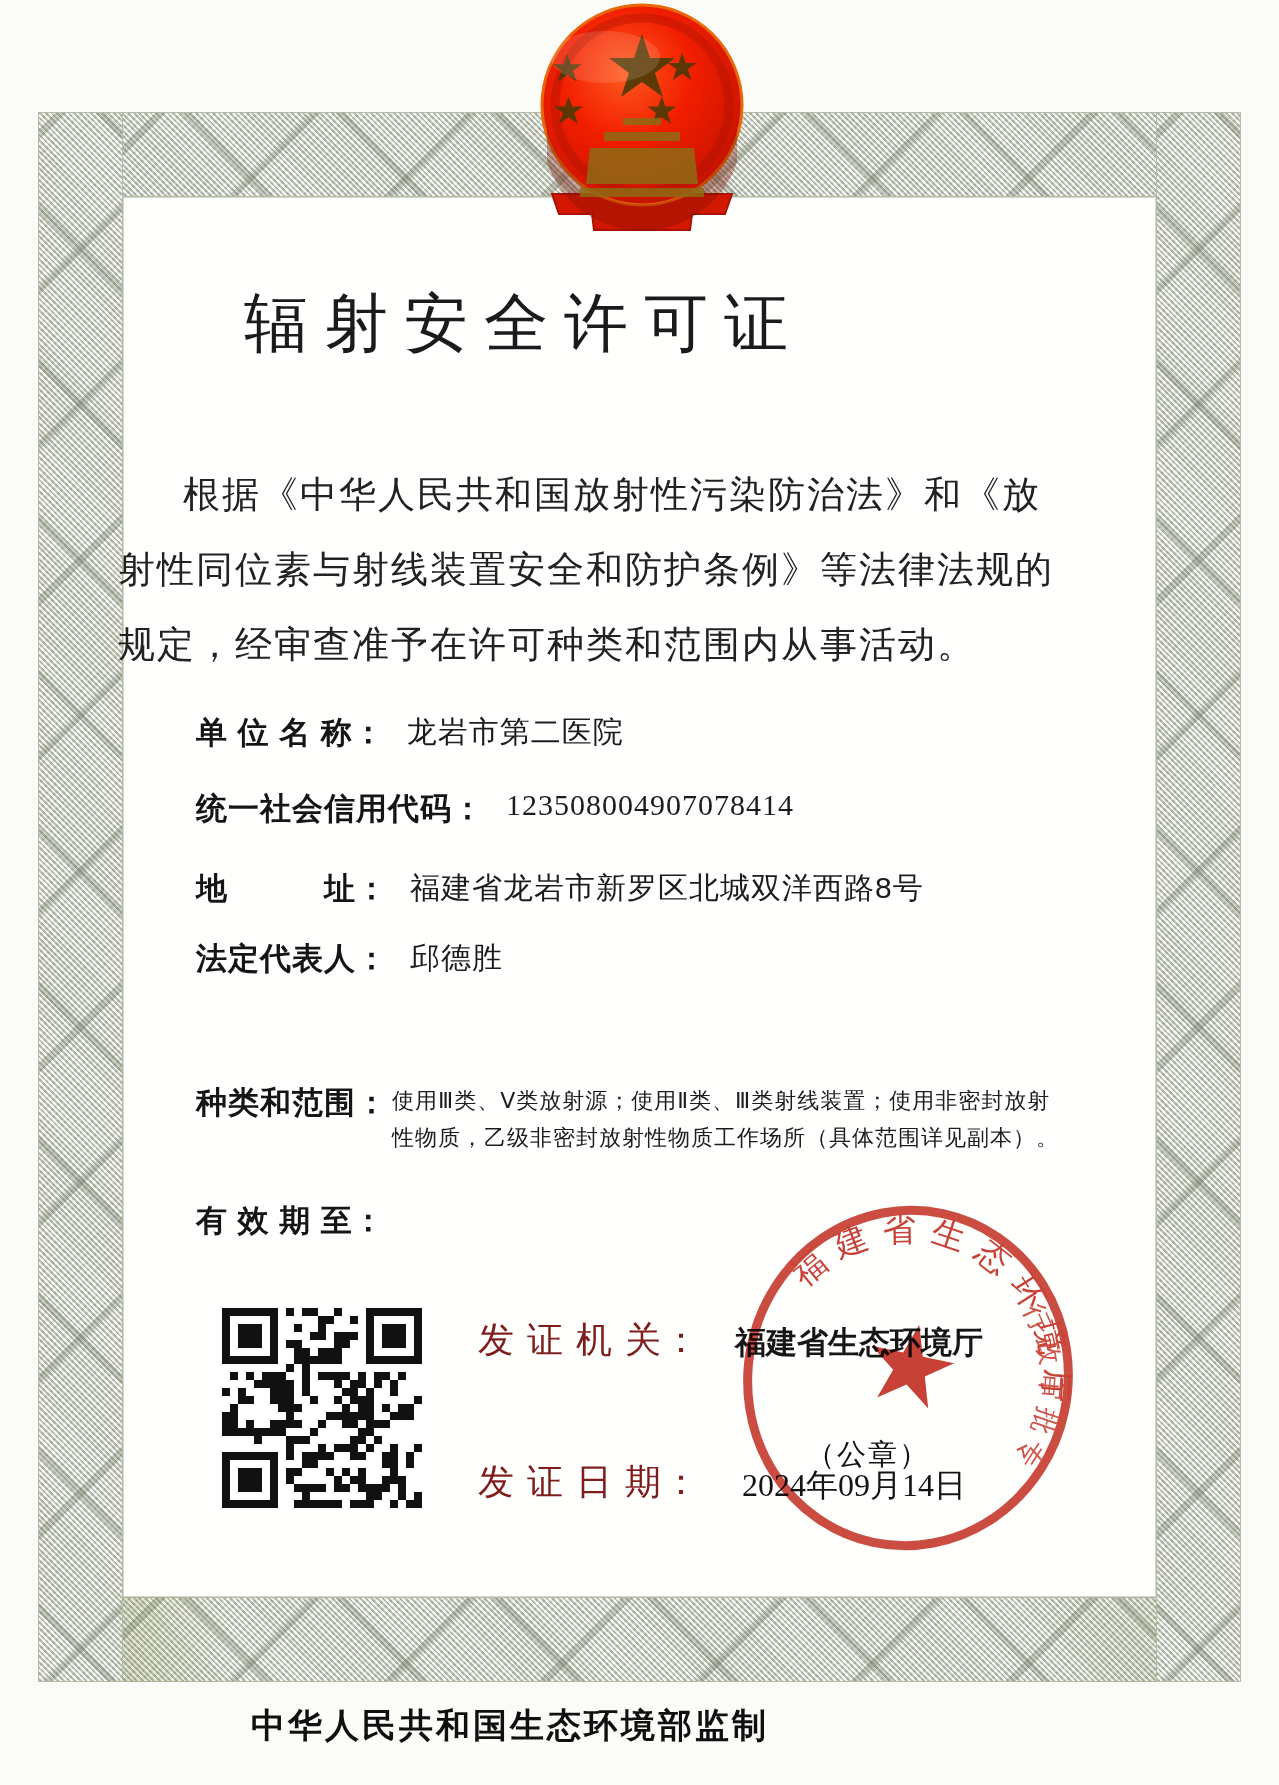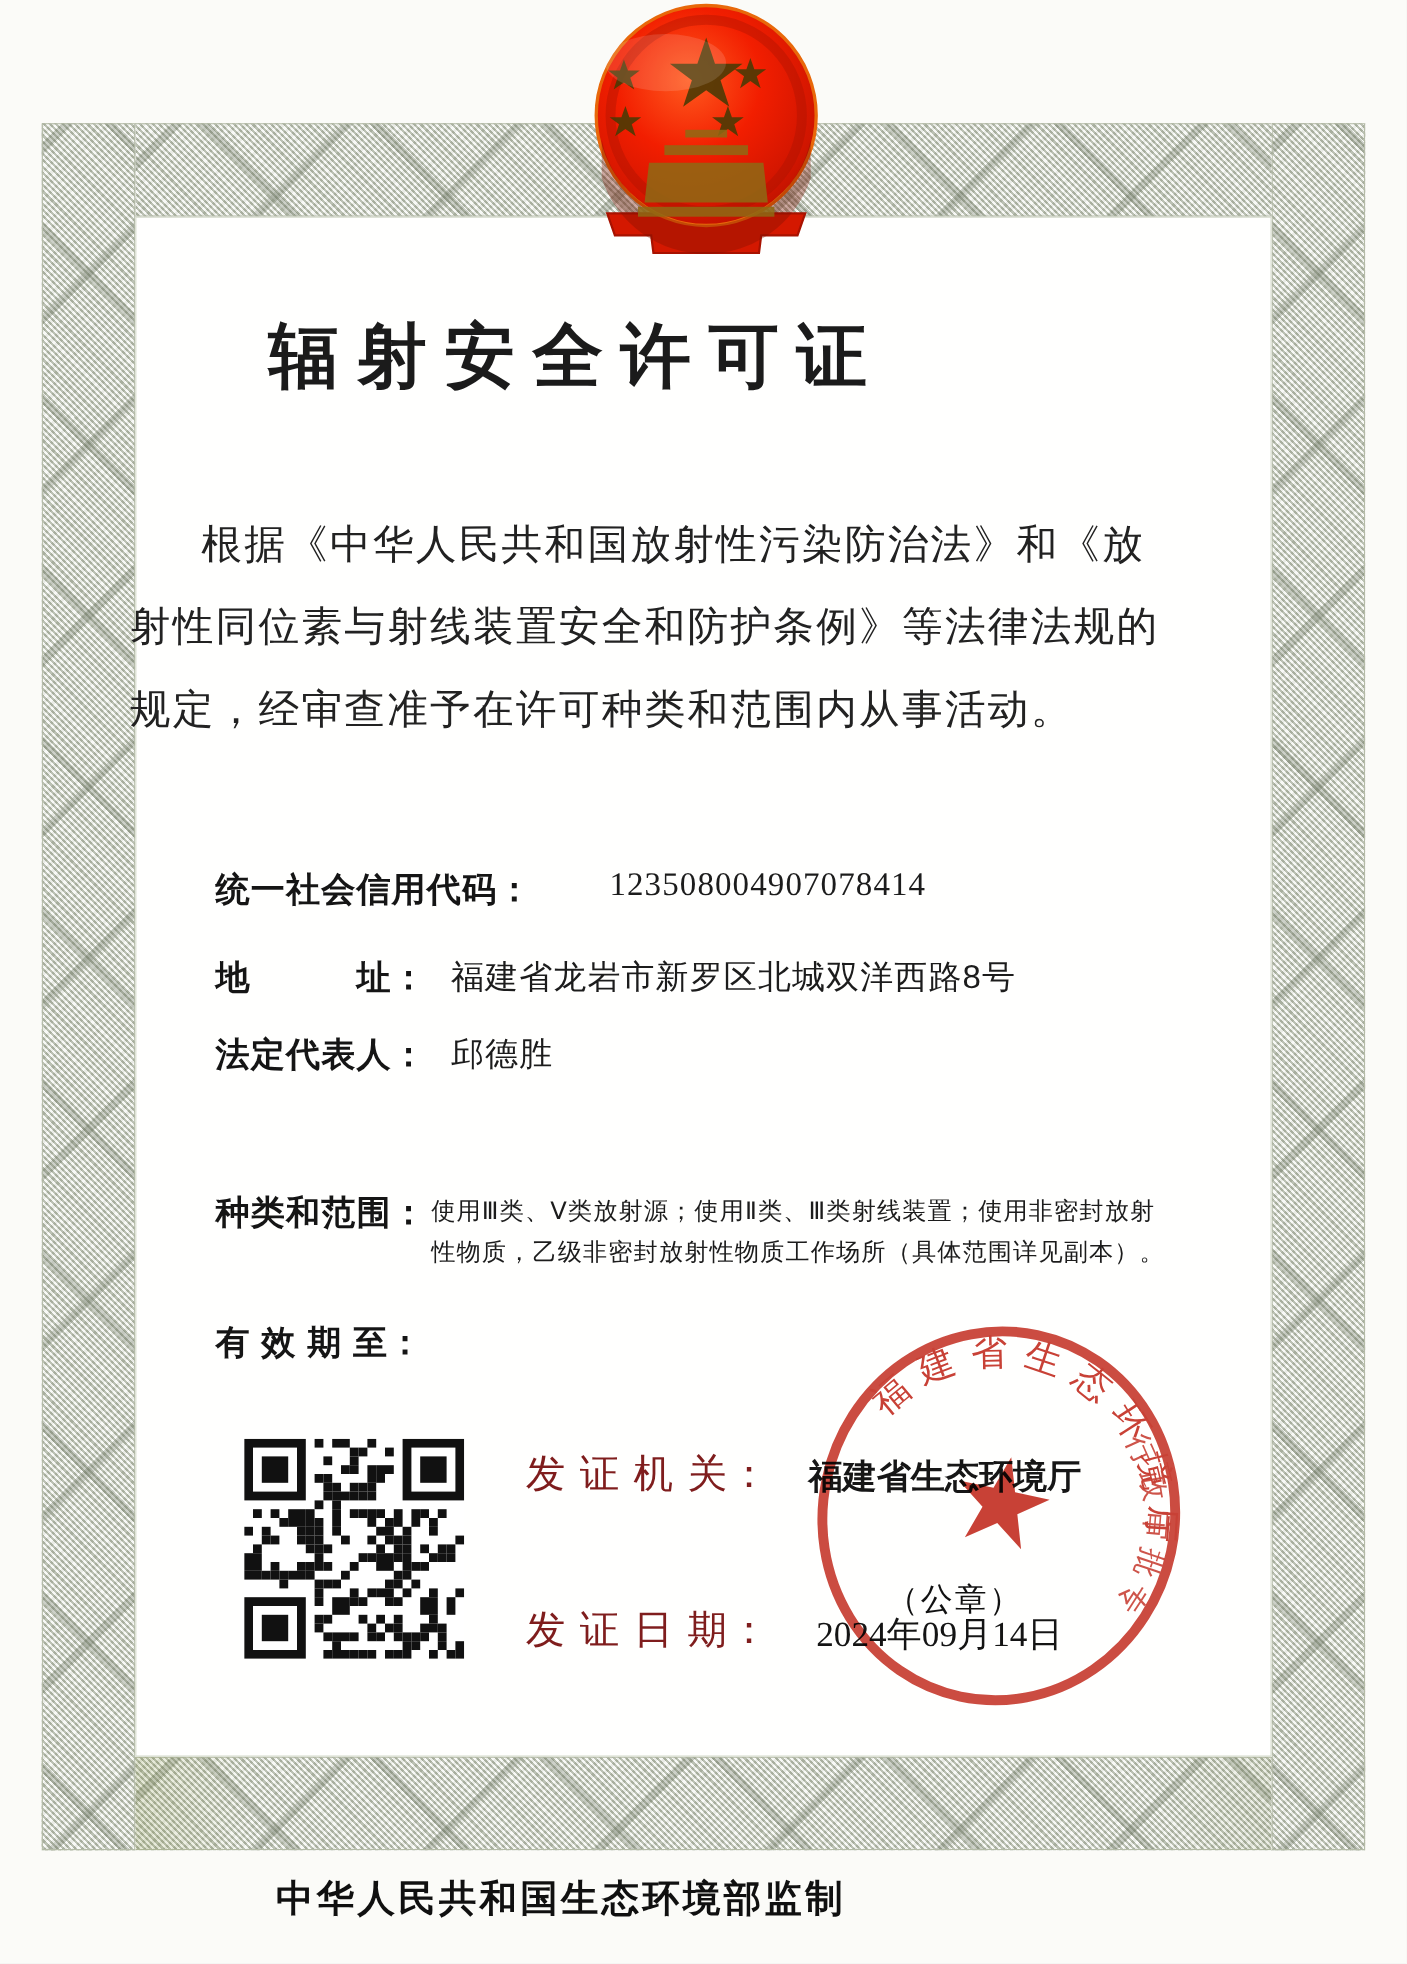--- a/index.html
+++ b/index.html
@@ -25,33 +25,33 @@
     background:linear-gradient(90deg, rgba(125,140,45,.30), rgba(125,140,45,0) 16%, rgba(125,140,45,0) 84%, rgba(110,125,55,.18));}
 
   .paper{position:absolute;left:123px;top:197px;width:1033px;height:1400px;background:#fffffe;z-index:2;
     box-shadow:inset 0 0 0 1px #d4d9ca;}
 
   
   .emblem{position:absolute;left:492px;top:2px;z-index:4;}
 
   
   .abs{position:absolute;z-index:3;}
-  .title{left:0;top:280px;width:1048px;text-align:center;font-size:64px;font-weight:bold;color:#1b1b1b;
+  .title{left:0;top:280px;width:1048px;text-align:center;font-size:64px;font-weight:normal;color:#1b1b1b;
     letter-spacing:16px;font-family:"Liberation Serif",serif;}
   .intro{font-family:"Liberation Serif",serif;font-size:37px;color:#222;letter-spacing:2px;white-space:nowrap;}
   .intro-l1{left:183px;top:470px;}
   .intro-l2{left:118px;top:545px;}
   .intro-l3{left:118px;top:620px;}
 
   .row{left:196px;display:flex;align-items:flex-start;white-space:nowrap;}
   .row .label{font-size:31px;font-weight:bold;color:#151515;letter-spacing:1px;flex:none;}
   .row .value{font-size:30px;color:#1c1c1c;margin-left:22px;letter-spacing:1px;}
   .value-serif{font-family:"Liberation Serif",serif;font-size:33px;letter-spacing:1px;}
   .row-unit{top:712px;}
-  .row-code{top:788px;gap:48px;}
+  .row-code{top:788px;}
   .row-addr{top:868px;}
   .row-legal{top:938px;}
   .row-cert{top:1008px;}
   .row-scope{top:1082px;}
   .row-scope .value{white-space:normal;width:676px;font-size:22px;line-height:37px;margin-left:4px;}
   .row-valid{top:1200px;}
   .row-valid .value{font-family:"Liberation Serif",serif;font-size:31px;}
 
   .issuer-label,.date-label{left:478px;font-family:"Liberation Serif",serif;font-size:36px;color:#7f1d1d;
     letter-spacing:2px;white-space:nowrap;}
@@ -117,20 +117,24 @@
   </div>
 
   <div class="abs title">辐射安全许可证</div>
 
   <div>
     <div class="abs intro intro-l1">根据《中华人民共和国放射性污染防治法》和《放</div>
     <div class="abs intro intro-l2">射性同位素与射线装置安全和防护条例》等法律法规的</div>
     <div class="abs intro intro-l3">规定，经审查准予在许可种类和范围内从事活动。</div>
   </div>
 
+  <div class="abs row row-unit">
+    <span class="label">单 位 名 称：</span>
+    <span class="value">龙岩市第二医院</span>
+  </div>
   <div class="abs row row-code">
     <span class="label">统一社会信用代码：</span>
     <span class="value value-serif">123508004907078414</span>
   </div>
   <div class="abs row row-addr">
     <span class="label">地　　　址：</span>
     <span class="value">福建省龙岩市新罗区北城双洋西路8号</span>
   </div>
   <div class="abs row row-legal">
     <span class="label">法定代表人：</span>

